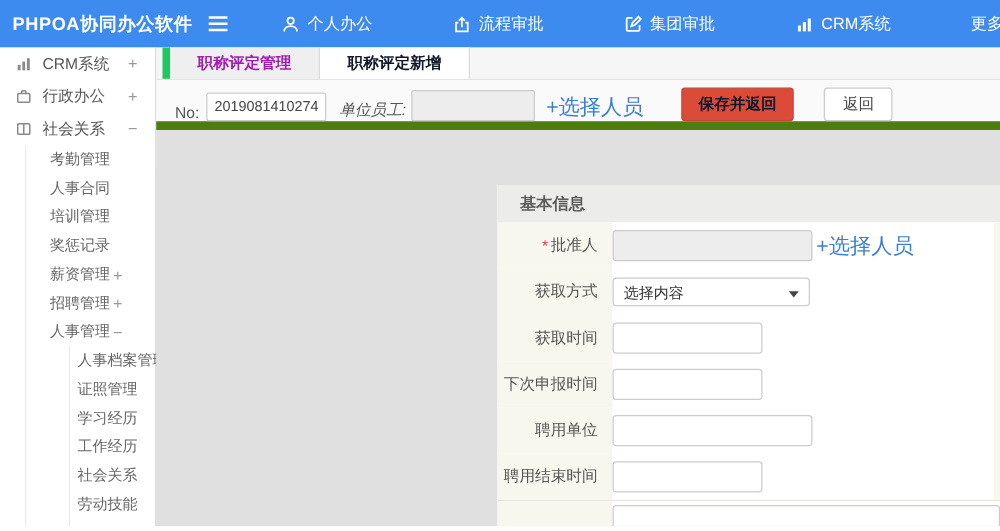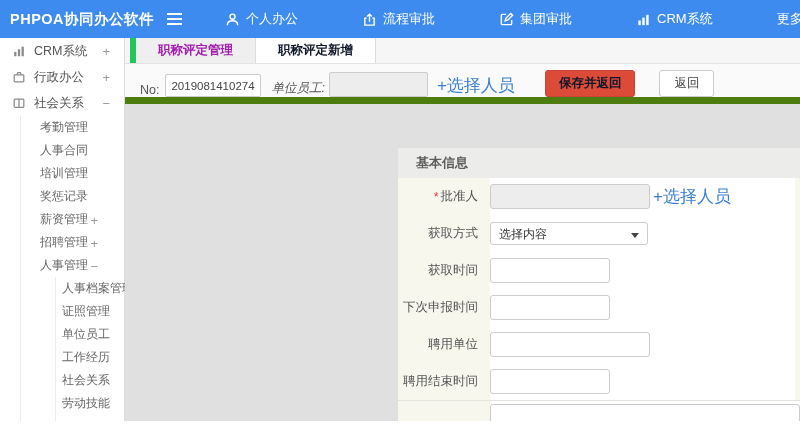--- a/index.html
+++ b/index.html
@@ -186,21 +186,21 @@
       <span class="toggle">−</span>
     </div>
 
     <div class="side-item lv2">
         <span>人事档案管理</span>
       </div>
     <div class="side-item lv2">
         <span>证照管理</span>
       </div>
     <div class="side-item lv2">
-        <span>单位员工</span>
+        <span>学习经历</span>
       </div>
     <div class="side-item lv2">
         <span>工作经历</span>
       </div>
     <div class="side-item lv2">
         <span>社会关系</span>
       </div>
     <div class="side-item lv2">
         <span>劳动技能</span>
       </div>

